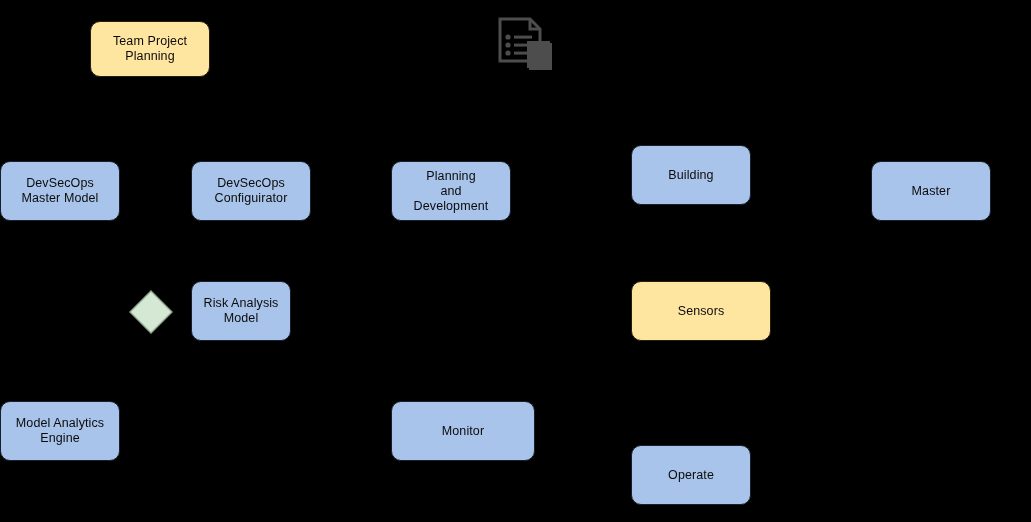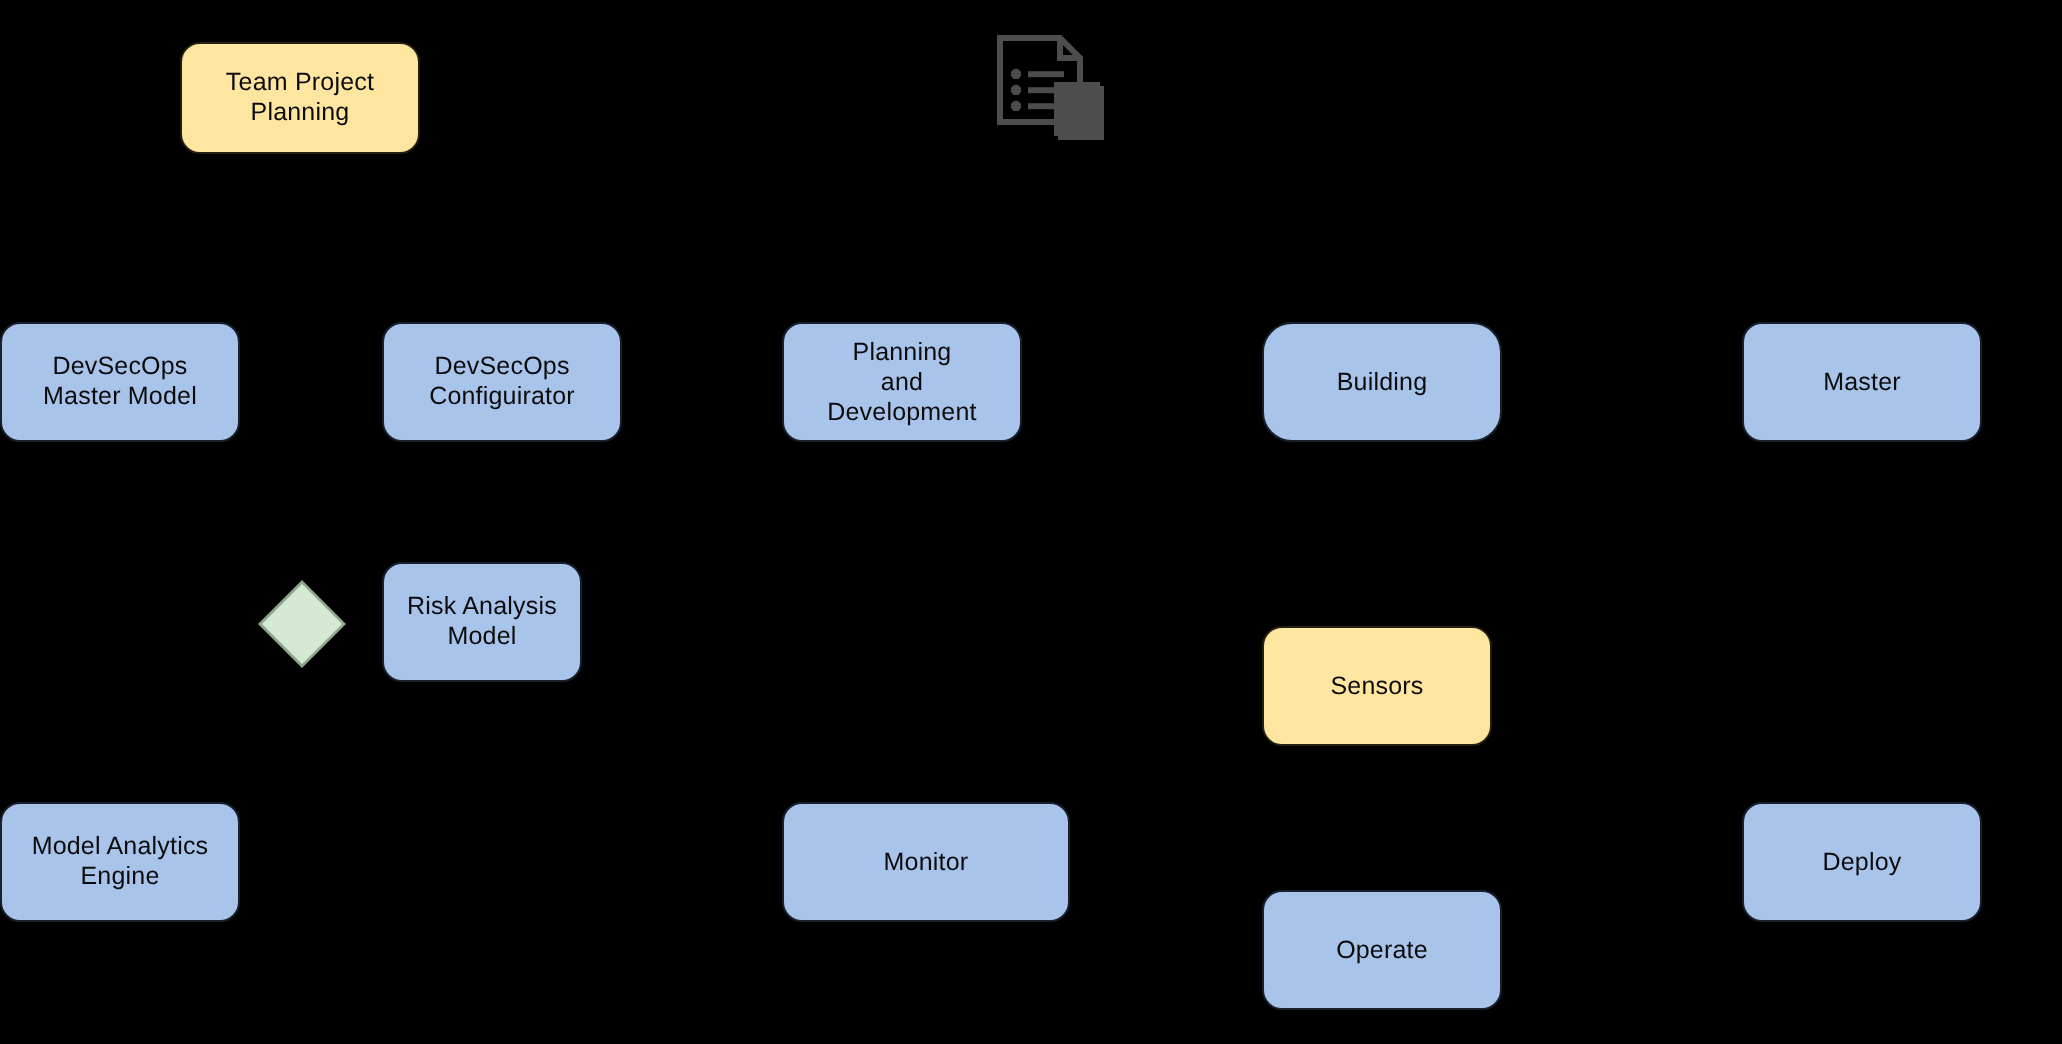--- a/index.html
+++ b/index.html
@@ -80,37 +80,36 @@
   <div class="node blue" style="left: 0px; top: 161px; width: 120px; height: 60px;">DevSecOps
 Master Model</div>
 
   <div class="node blue" style="left: 191px; top: 161px; width: 120px; height: 60px;">DevSecOps
 Configuirator</div>
 
   <div class="node blue" style="left: 391px; top: 161px; width: 120px; height: 60px;">Planning
 and
 Development</div>
 
-  <div class="node blue" style="left: 631px; top: 161px; width: 120px; height: 60px; border-radius: 15px;">Building</div>
+  <div class="node blue" style="left: 631px; top: 145px; width: 120px; height: 60px;">Building</div>
 
   <div class="node blue" style="left: 871px; top: 161px; width: 120px; height: 60px;">Master</div>
 
   <div class="diamond-wrap" style="left: 129px; top: 290px; width: 44px; height: 44px;">
     <svg class="diamond" viewBox="0 0 44 44" preserveAspectRatio="none" aria-hidden="true">
       <polygon points="22,1 43,22 22,43 1,22" fill="#d5e8d4" stroke="#8fa68c" stroke-width="1.4"></polygon>
     </svg>
   </div>
 
   <div class="node blue" style="left: 191px; top: 281px; width: 100px; height: 60px;">Risk Analysis
 Model</div>
 
-  <div class="node amber" style="left: 631px; top: 281px; width: 115px; height: 60px; margin-top: 32px;">Sensors</div>
+  <div class="node amber" style="left: 631px; top: 281px; width: 140px; height: 60px;">Sensors</div>
 
   <div class="node blue" style="left: 0px; top: 401px; width: 120px; height: 60px;">Model Analytics
 Engine</div>
 
   <div class="node blue" style="left: 391px; top: 401px; width: 144px; height: 60px;">Monitor</div>
 
   <div class="node blue" style="left: 631px; top: 401px; width: 120px; height: 60px; margin-top: 44px;">Operate</div>
 
-  <div class="node blue" style="left: 871px; top: 401px; width: 120px; height: 60px;">Deploy</div>
 
 </div>
 
 </body></html>

